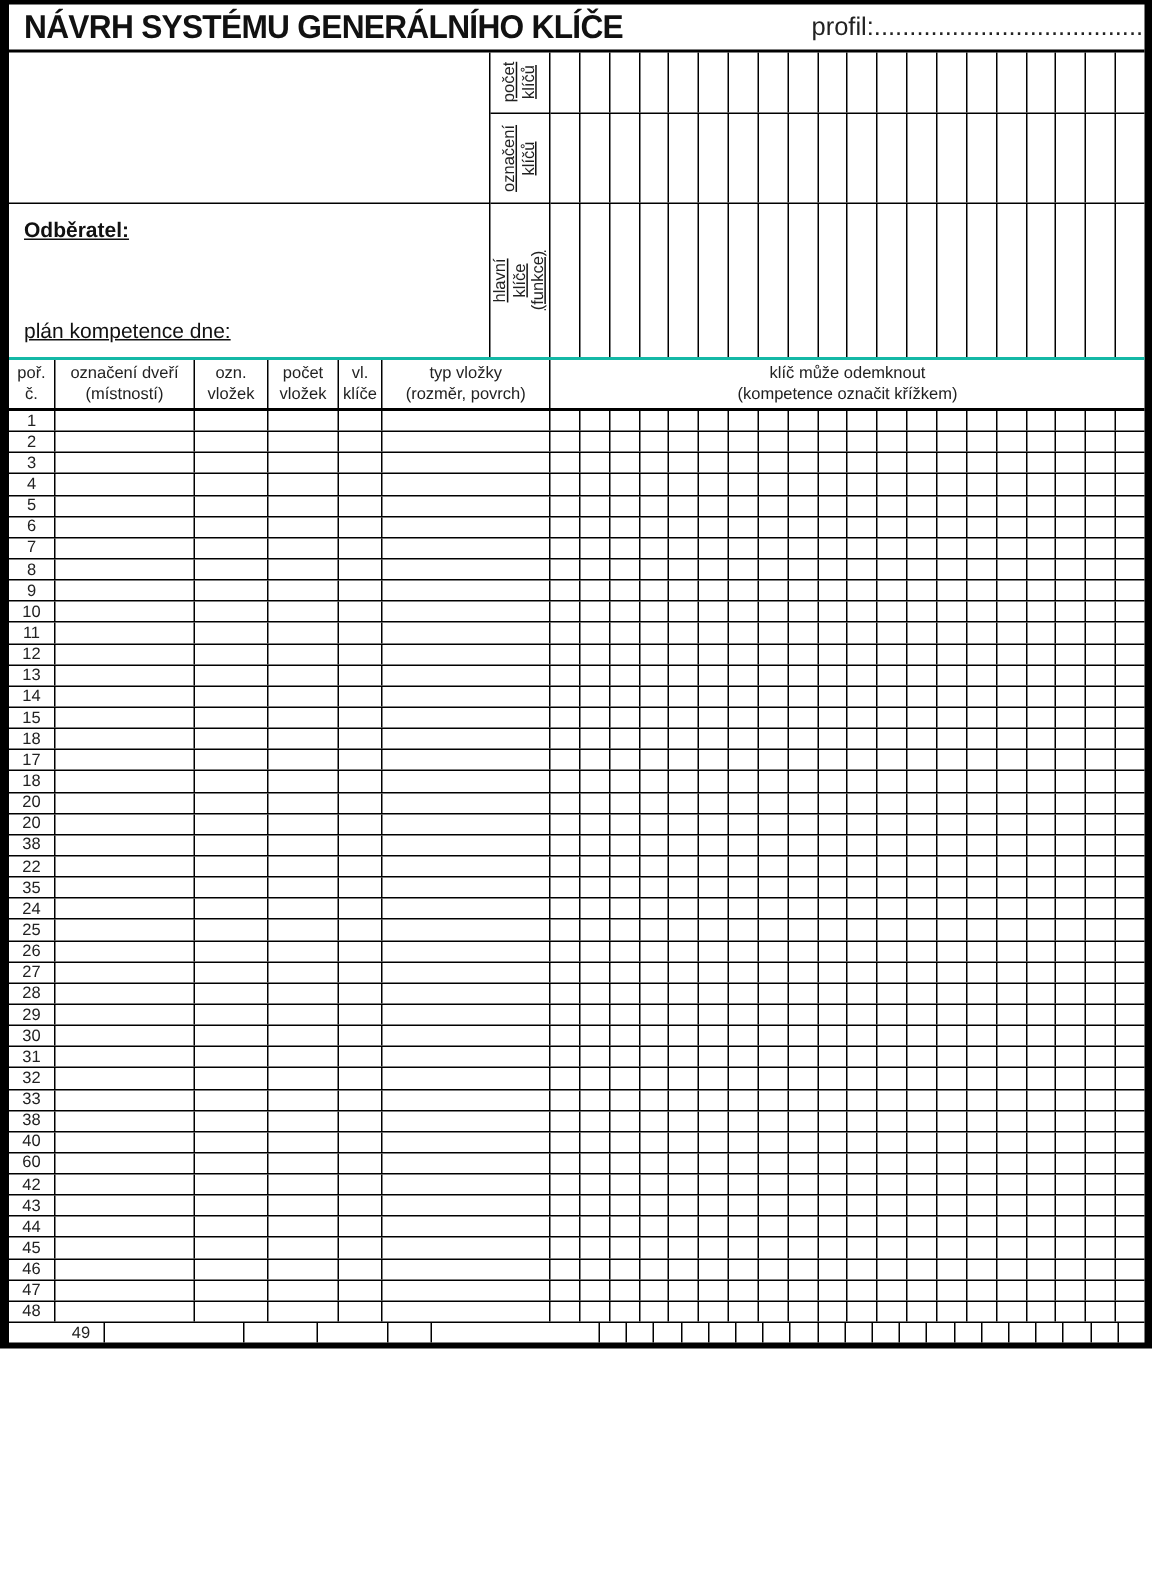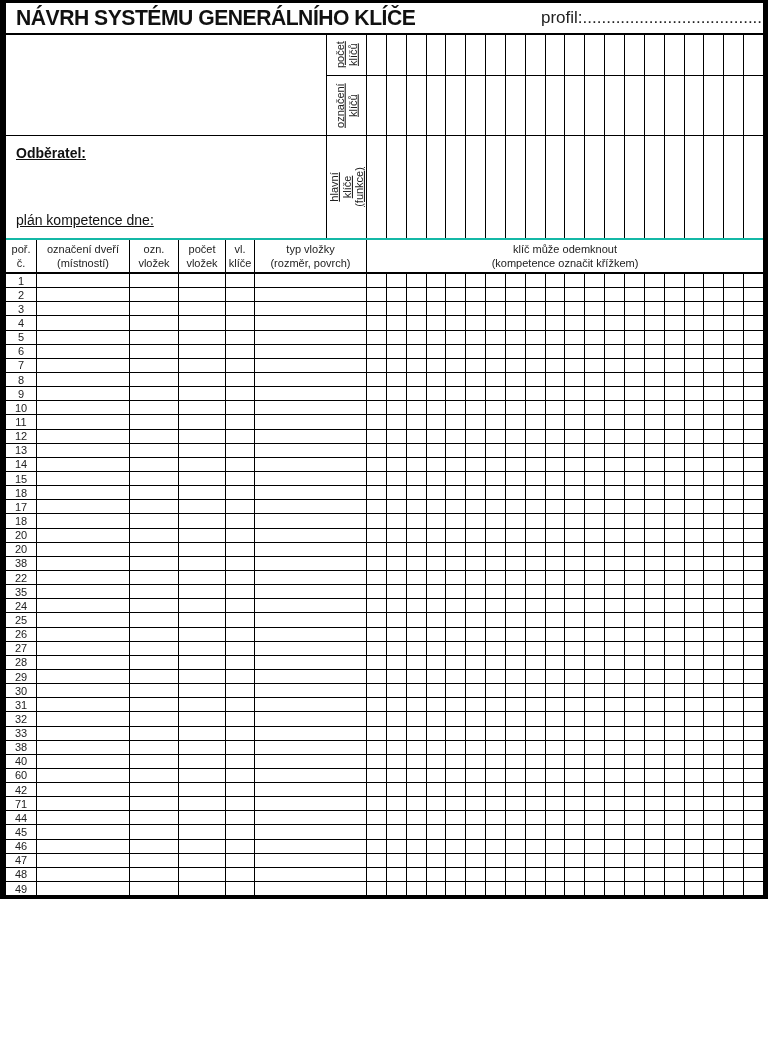--- a/index.html
+++ b/index.html
@@ -78,21 +78,21 @@
   .w-num   { width:31px;  flex:0 0 31px; }
   .w-door  { width:93px;  flex:0 0 93px; }
   .w-ozn   { width:49px;  flex:0 0 49px; }
   .w-pocet { width:47px;  flex:0 0 47px; }
   .w-vl    { width:29px;  flex:0 0 29px; }
   .w-typ   { width:112px; flex:0 0 112px; }
   .w-grid  { flex:1; }
   
   .tbody { flex:1; display:flex; flex-direction:column; }
   .trow { flex:1; display:flex; border-bottom:1px solid #000; min-height:0; }
-  .trow:last-child { border-bottom:none; }
+  .trow:last-child { border-bottom:none;padding-left:33px; }
   .cell { border-right:1px solid #000; overflow:hidden; }
   .num {
     display:flex; align-items:center; justify-content:center;
     font-size:11px; color:#222;
   }
   .rgrid { flex:1; display:flex; }
 </style>
 </head>
 <body>
 
@@ -1317,21 +1317,21 @@
           <div class="gcell"></div>
           <div class="gcell"></div>
           <div class="gcell"></div>
           <div class="gcell"></div>
           <div class="gcell"></div>
           <div class="gcell"></div>
           <div class="gcell"></div>
         </div>
       </div>
       <div class="trow">
-        <div class="cell w-num num">71</div>
+        <div class="cell w-num num">43</div>
         <div class="cell w-door"></div>
         <div class="cell w-ozn"></div>
         <div class="cell w-pocet"></div>
         <div class="cell w-vl"></div>
         <div class="cell w-typ"></div>
         <div class="rgrid">
           <div class="gcell"></div>
           <div class="gcell"></div>
           <div class="gcell"></div>
           <div class="gcell"></div>

